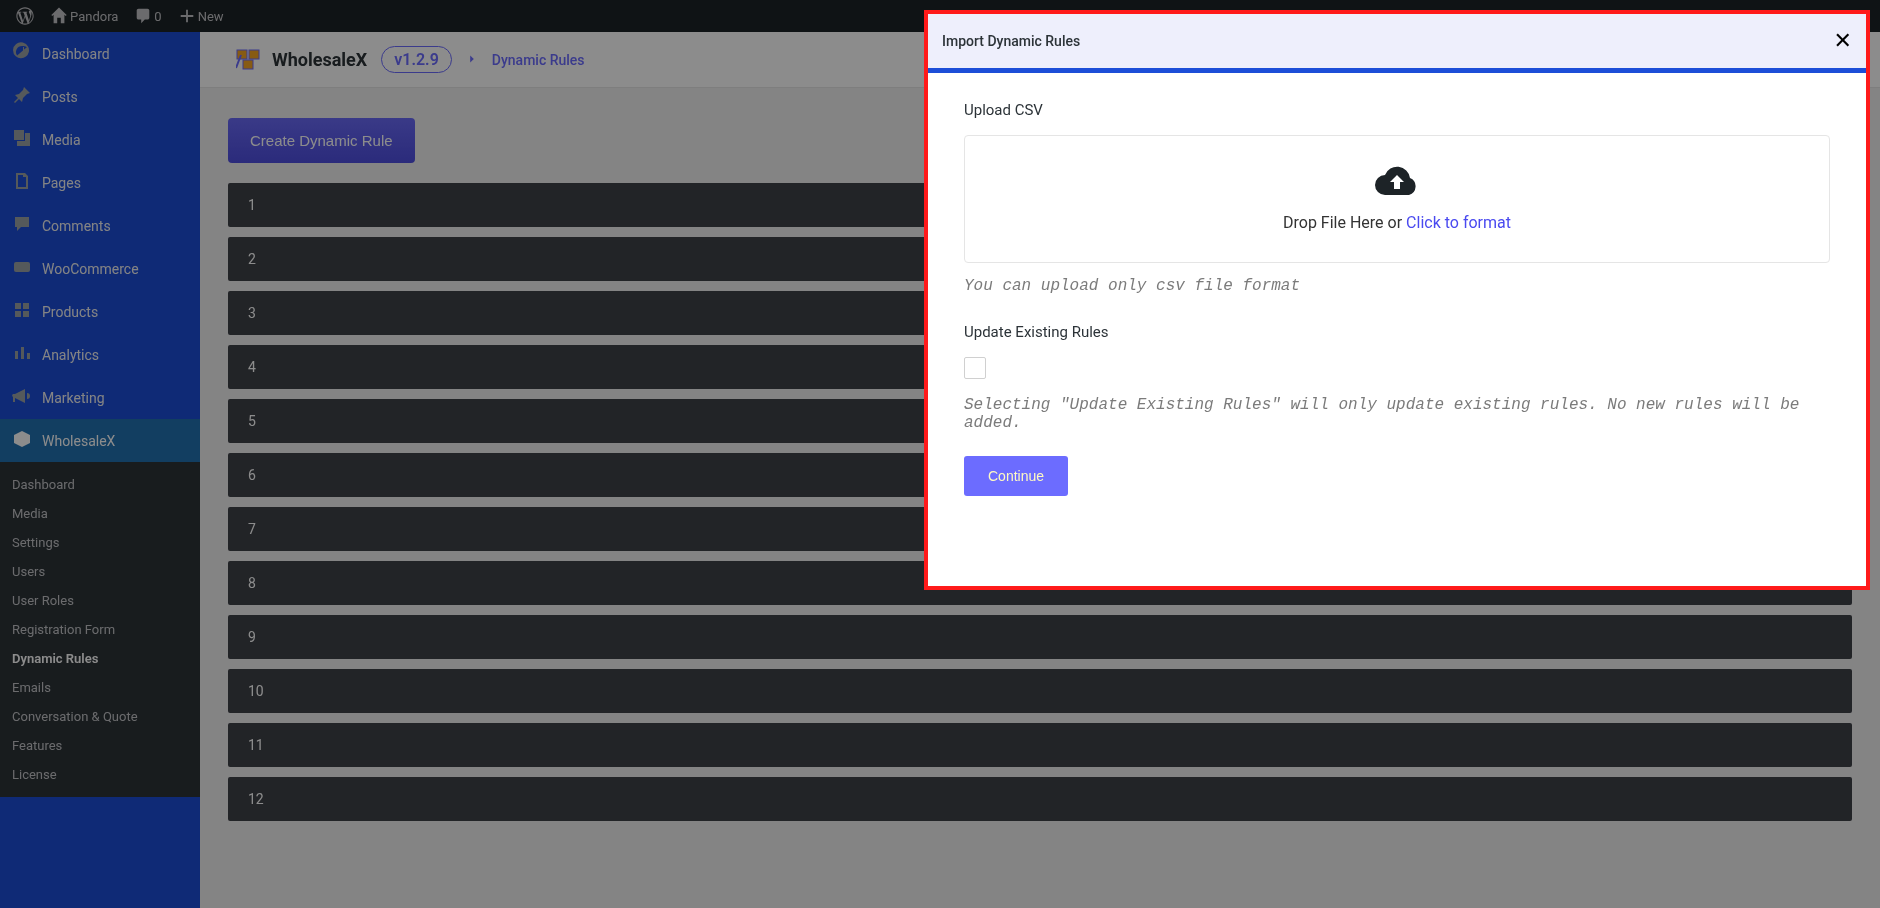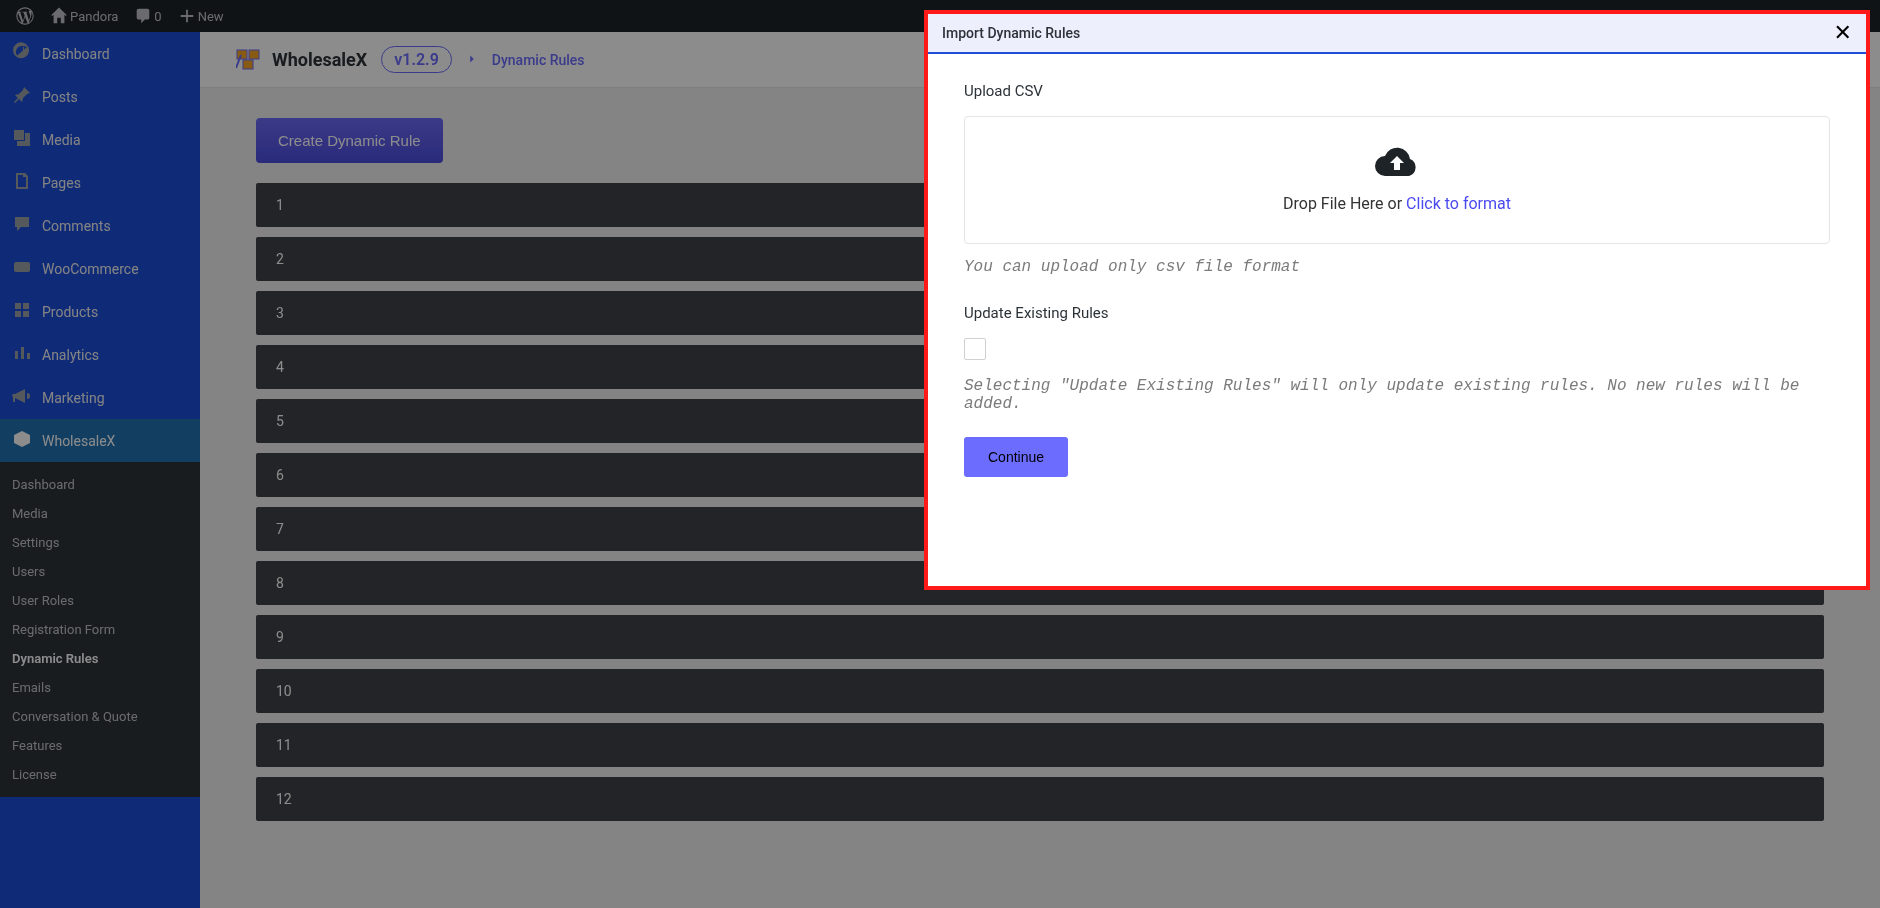--- a/index.html
+++ b/index.html
@@ -121,21 +121,21 @@
   padding: 3px 12px;
   font-size: 16px;
   font-weight: 600;
 }
 .wx-breadcrumb-sep { color: #6C6CFF; font-size: 14px; }
 .wx-breadcrumb {
   color: #6C6CFF;
   font-size: 14px;
   font-weight: 500;
 }
-.wx-body { padding: 30px 56px; }
+.wx-body { padding: 30px 28px; }
 .create-btn {
   background: linear-gradient(180deg, #6a6af7 0%, #4e4ee0 100%);
   color: #fff;
   border: none;
   border-radius: 4px;
   padding: 14px 22px;
   font-size: 15px;
   cursor: pointer;
 }
 .rules-list { margin-top: 20px; display: flex; flex-direction: column; gap: 10px; }
@@ -162,25 +162,25 @@
   right: 10px;
   width: 946px;
   height: 580px;
   background: #fff;
   border: 4px solid #ff1a1a;
   display: flex;
   flex-direction: column;
 }
 .modal-header {
   background: #eeeffc;
-  padding: 8px 14px;
+  padding: 16px 14px;
   display: flex;
   align-items: center;
   justify-content: space-between;
-  border-bottom: 2px solid #1d4ed8;
+  border-bottom: 5px solid #1d4ed8;
 }
 .modal-title { font-size: 14px; color: #2c3338; font-weight: 500; }
 .modal-close {
   background: none;
   border: none;
   font-size: 22px;
   cursor: pointer;
   color: #000;
   line-height: 1;
 }
@@ -214,21 +214,21 @@
 .checkbox-wrap {
   width: 22px;
   height: 22px;
   border: 1px solid #d0d0d0;
   border-radius: 2px;
   display: inline-block;
   cursor: pointer;
 }
 .continue-btn {
   background: #6C6CFF;
-  color: #000000;
+  color: #fef9c3;
   border: none;
   border-radius: 3px;
   padding: 12px 24px;
   font-size: 14px;
   cursor: pointer;
   margin-top: 24px;
 }
 
 .icon-svg { width: 18px; height: 18px; fill: currentColor; }
 .sidebar .icon-svg { width: 20px; height: 20px; color: #9ca2a7; }

